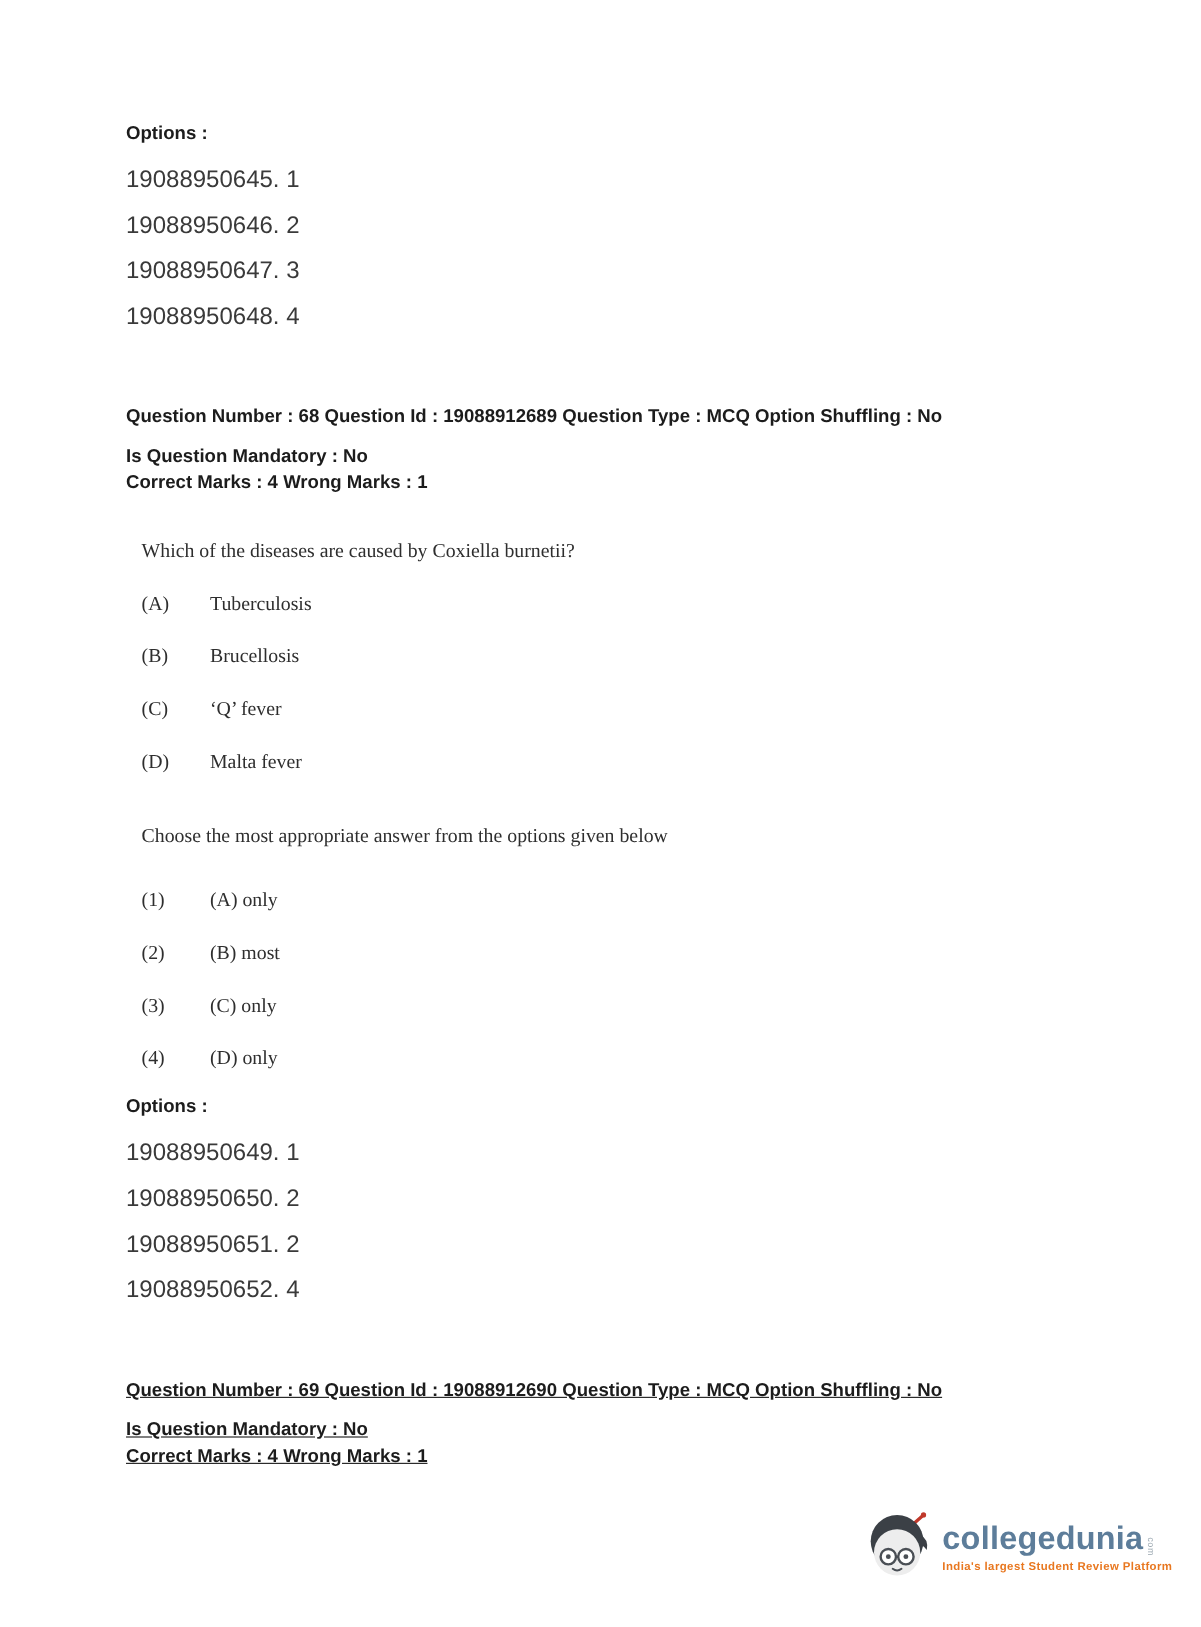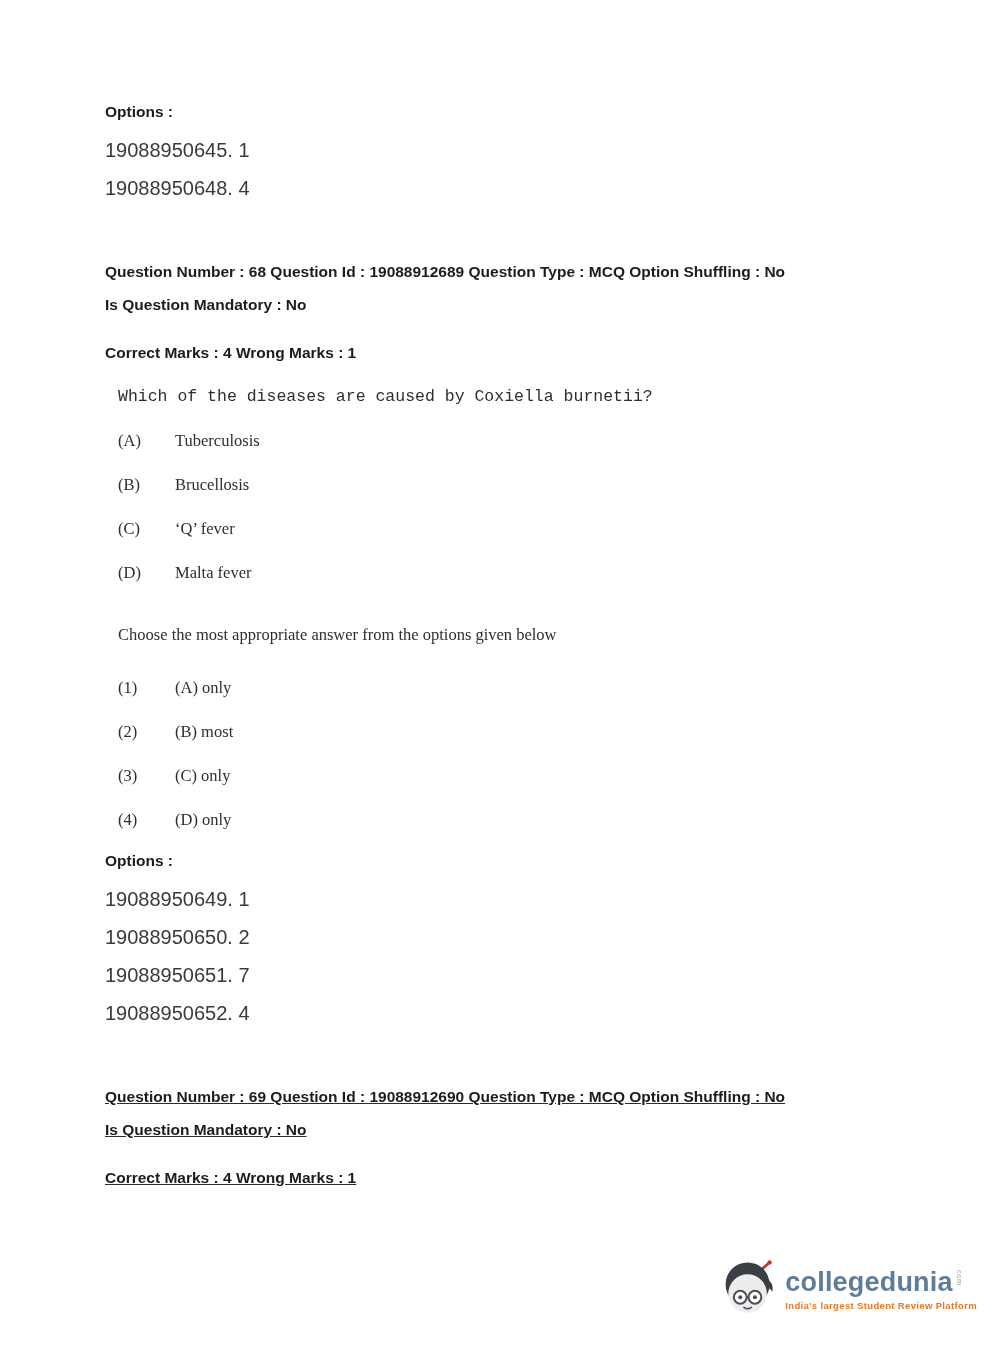--- a/index.html
+++ b/index.html
@@ -22,33 +22,32 @@
     line-height: 20px;
     color: #1c1c1c;
   }
   .option-id {
     font-size: 20px;
     line-height: 20px;
     color: #3a3a3a;
     margin-top: 18px;
   }
   .meta-line-2 { margin-top: 13px; }
-  .meta-line-3 { margin-top: 28px; }
+  .meta-line-3 { margin-top: 2px; }
   .q68-meta { margin-top: 64px; }
   .q69-meta { margin-top: 64px; text-decoration: underline; }
   .serif {
     font-family: "Liberation Serif", "DejaVu Serif", serif;
     font-size: 16.5px;
     line-height: 20px;
     color: #2e2e2e;
   }
   .question-text {
-    margin-top: 24px;
+    margin-top: 36px;
     padding-left: 13px;
-    font-family: Liberation Mono, monospace;
   }
   .choice-row, .answer-row {
     display: flex;
     margin-top: 24px;
     padding-left: 13px;
   }
   .choice-label, .answer-label {
     width: 57px;
     flex: 0 0 57px;
   }
@@ -62,21 +61,21 @@
   
   .logo {
     position: absolute;
     right: 24px;
     bottom: 36px;
     display: flex;
     align-items: center;
     gap: 9px;
   }
   .logo-text-wrap { display: flex; flex-direction: column; }
-  .brand-row { display: flex; align-items: flex-start; }
+  .brand-row { display: flex; align-items: flex-end; }
   .brand-name {
     font-family: "Liberation Sans", sans-serif;
     font-weight: bold;
     font-size: 27px;
     line-height: 30px;
     color: #5d7d9a;
     letter-spacing: 0.2px;
   }
   .brand-dotcom {
     writing-mode: vertical-rl;
@@ -95,20 +94,22 @@
   }
   .mascot { width: 55px; height: 62px; }
 </style>
 </head>
 <body>
 
 <div class="content">
 
   <div class="bold-line top-options-header">Options :</div>
   <div class="option-id">19088950645. 1</div>
+  <div class="option-id">19088950646. 2</div>
+  <div class="option-id">19088950647. 3</div>
   <div class="option-id">19088950648. 4</div>
 
   <div class="q68-meta">
     <div class="bold-line">Question Number : 68 Question Id : 19088912689 Question Type : MCQ Option Shuffling : No</div>
     <div class="bold-line meta-line-2">Is Question Mandatory : No</div>
     <div class="bold-line meta-line-3">Correct Marks : 4 Wrong Marks : 1</div>
 
     <div class="serif question-text">Which of the diseases are caused by Coxiella burnetii?</div>
 
     <div>
@@ -147,21 +148,21 @@
       </div>
       <div class="answer-row serif">
         <span class="answer-label">(4)</span>
         <span class="answer-text">(D) only</span>
       </div>
     </div>
 
     <div class="bold-line options-header">Options :</div>
     <div class="option-id">19088950649. 1</div>
     <div class="option-id">19088950650. 2</div>
-    <div class="option-id">19088950651. 7</div>
+    <div class="option-id">19088950651. 2</div>
     <div class="option-id">19088950652. 4</div>
   </div>
 
   <div class="q69-meta">
     <div class="bold-line">Question Number : 69 Question Id : 19088912690 Question Type : MCQ Option Shuffling : No</div>
     <div class="bold-line meta-line-2">Is Question Mandatory : No</div>
     <div class="bold-line meta-line-3">Correct Marks : 4 Wrong Marks : 1</div>
   </div>
 
 </div>

